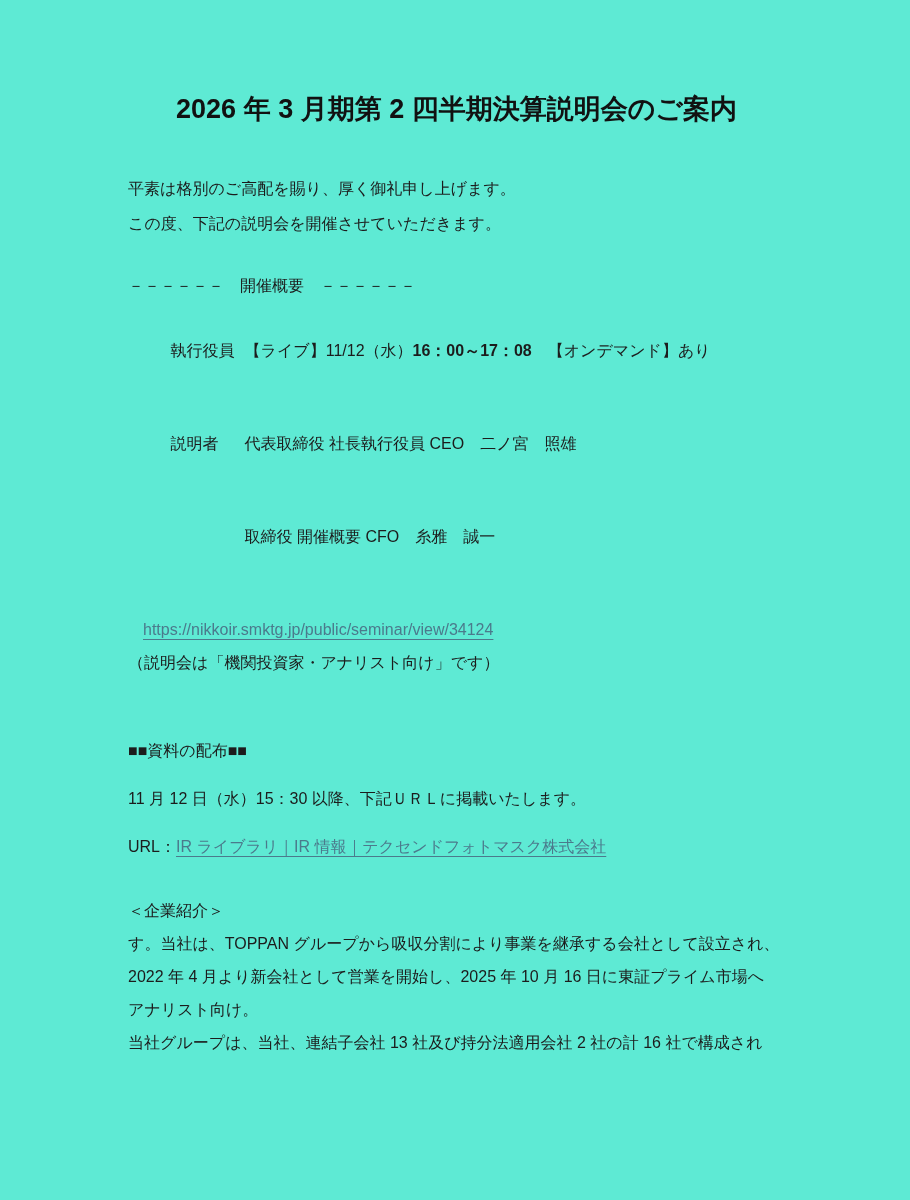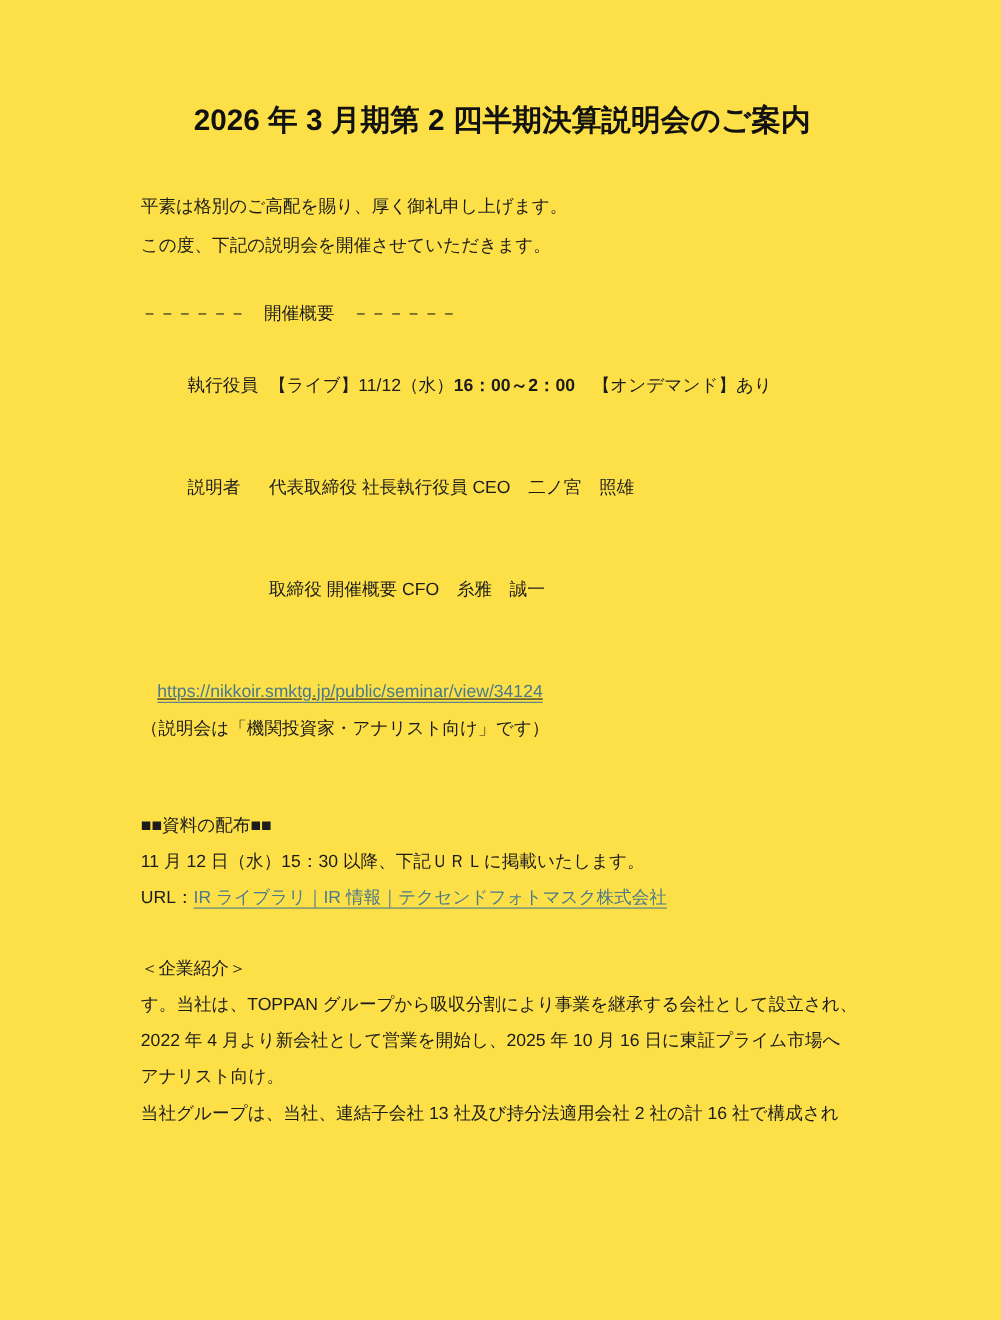--- a/index.html
+++ b/index.html
@@ -7,21 +7,21 @@
   body {
     width: 910px;
     height: 1200px;
     font-family: "Liberation Sans", "DejaVu Sans", sans-serif;
     color: #1c1c1c;
     overflow: hidden;
   }
   .page {
     width: 910px;
     height: 1200px;
-    background: #fde047;
+    background: #5eead4;
     padding: 89px 125px 0 128px;
   }
   .title {
     font-size: 27px;
     font-weight: 700;
     line-height: 40px;
     text-align: center;
     color: #111111;
   }
   .body-text { font-size: 16px; }
@@ -30,52 +30,52 @@
 
   .sec-overview { margin-top: 28px; }
   .sec-header { line-height: 33px; margin-top: 20px; }
   .rows { margin-top: 2px; }
   .row { line-height: 31px; padding-left: 7px; white-space: pre; }
   .row .label { display: inline-block; width: 74px; }
   .row.cont { padding-left: 81px; }
   .bold { font-weight: 700; }
 
   .sec-apply { margin-top: 30px; }
-  .link-line { line-height: 33px; padding-left: 15px; text-decoration: underline; }
+  .link-line { line-height: 33px; padding-left: 15px; }
   a.link {
     color: #4b7a8c;
     text-decoration: underline;
     text-underline-offset: 4px;
     cursor: pointer;
   }
   .note { line-height: 33px; }
 
   .sec-materials { margin-top: 55px; }
-  .sec-materials .line { line-height: 33px; }
+  .sec-materials .line { line-height: 33px; margin-top: 15px; }
 
   .sec-company { margin-top: 31px; }
   .pline { line-height: 33px; }
 </style>
 </head>
 <body>
 
 <div class="page body-text">
 
   <h1 class="title">2026 年 3 月期第 2 四半期決算説明会のご案内</h1>
 
   <div class="greeting">
     <p class="line">平素は格別のご高配を賜り、厚く御礼申し上げます。</p>
     <p class="line">この度、下記の説明会を開催させていただきます。</p>
   </div>
 
   <div class="sec-overview">
     <div class="sec-header">－－－－－－　開催概要　－－－－－－</div>
     <div class="rows">
       <div class="row">
-        <span class="label">執行役員</span><span>【ライブ】11/12（水）</span><span class="bold">16：00～2：00</span><span>　【オンデマンド】あり</span>
+        <span class="label">執行役員</span><span>【ライブ】11/12（水）</span><span class="bold">16：00～17：08</span><span>　【オンデマンド】あり</span>
       </div>
       <div class="row">
         <span class="label">説明者</span><span>代表取締役 社長執行役員 CEO　二ノ宮　照雄</span>
       </div>
       <div class="row cont">
         <span>取締役 開催概要 CFO　糸雅　誠一</span>
       </div>
     </div>
   </div>
 

